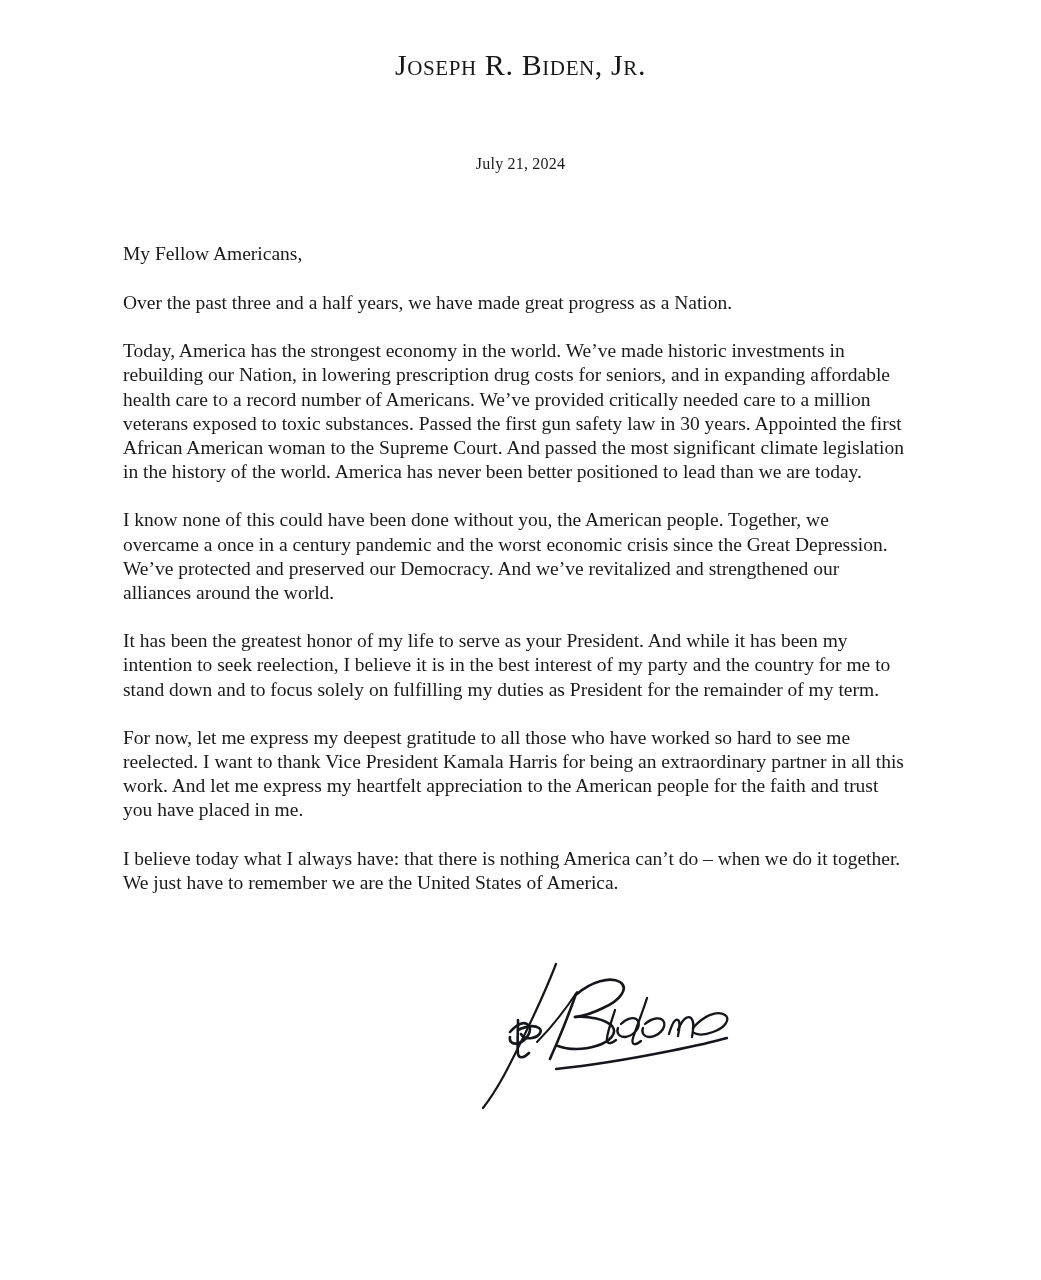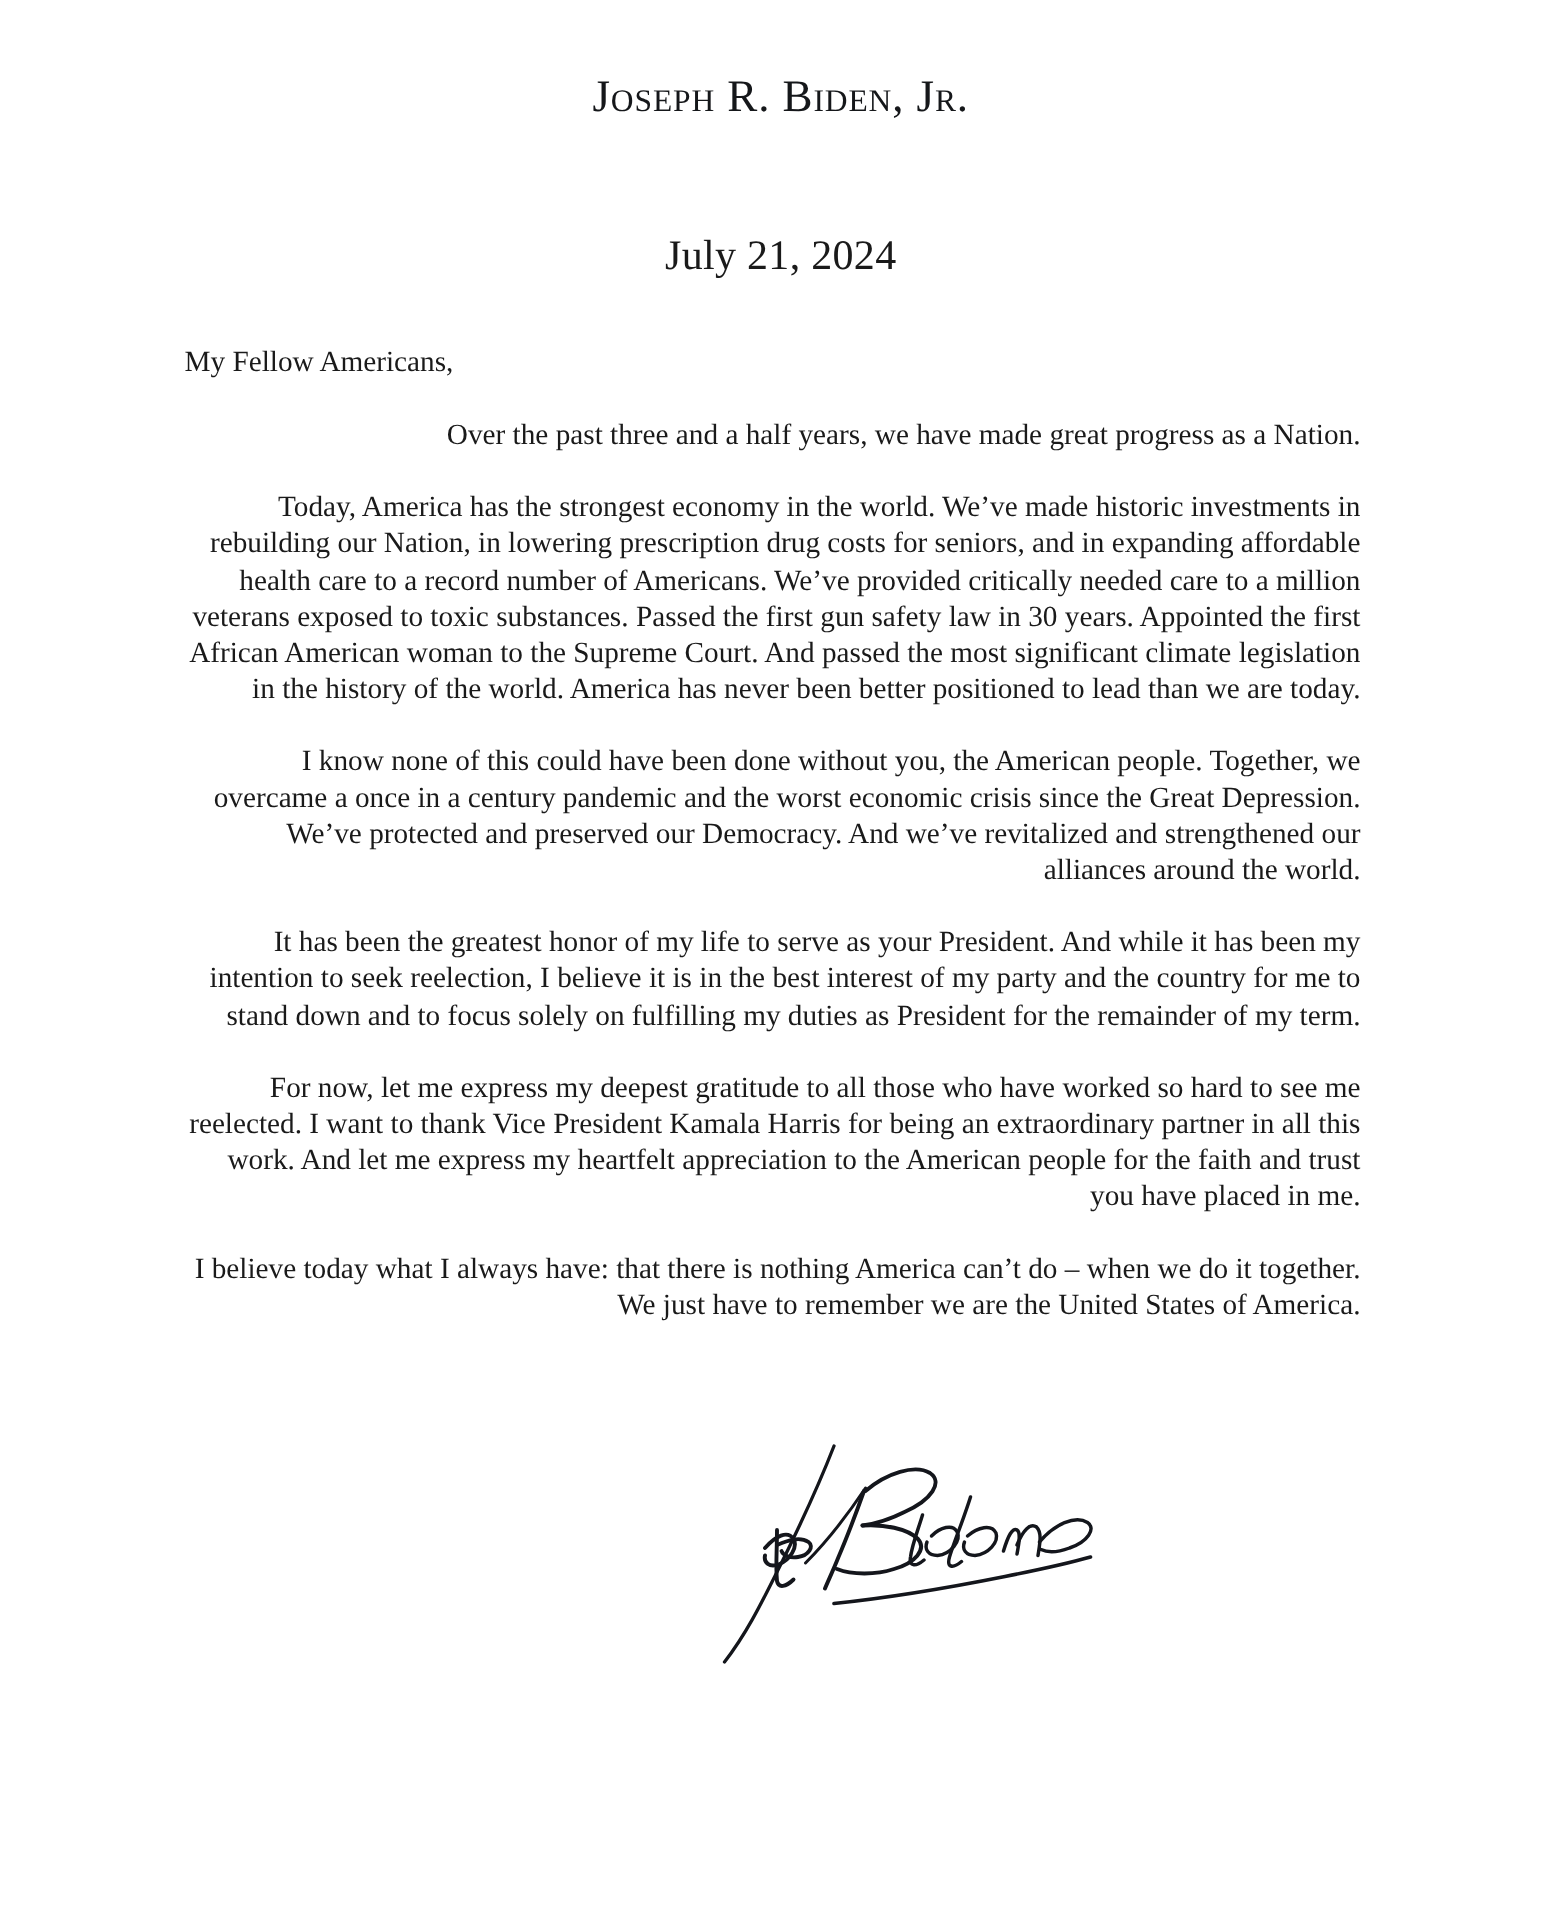--- a/index.html
+++ b/index.html
@@ -47,44 +47,44 @@
   
   .date-line {
     position: absolute;
     top: 155px;
     left: 0;
     width: 1041px;
     text-align: center;
   }
   .date-text {
     display: inline-block;
-    font-size: 28px;
+    font-size: 16px;
     letter-spacing: 0.2px;
     color: #1a1a1a;
   }
 
   
   .body-block {
     position: absolute;
     top: 226px;
     left: 123px;
     width: 784px;
   }
   .salutation {
     font-size: 19.5px;
     line-height: 24px;
-    margin: 4px 0 25px 0;
+    margin: 16px 0 25px 0;
     color: #1a1a1a;
   }
   .para {
     font-size: 19.5px;
     line-height: 24.2px;
     margin: 0 0 24px 0;
     color: #1a1a1a;
-    text-align: right;
+    text-align: left;
   }
   .para:last-child { margin-bottom: 12px; }
 
   
   .signature-area {
     position: absolute;
     top: 958px;
     left: 455px;
     width: 300px;
     height: 160px;

